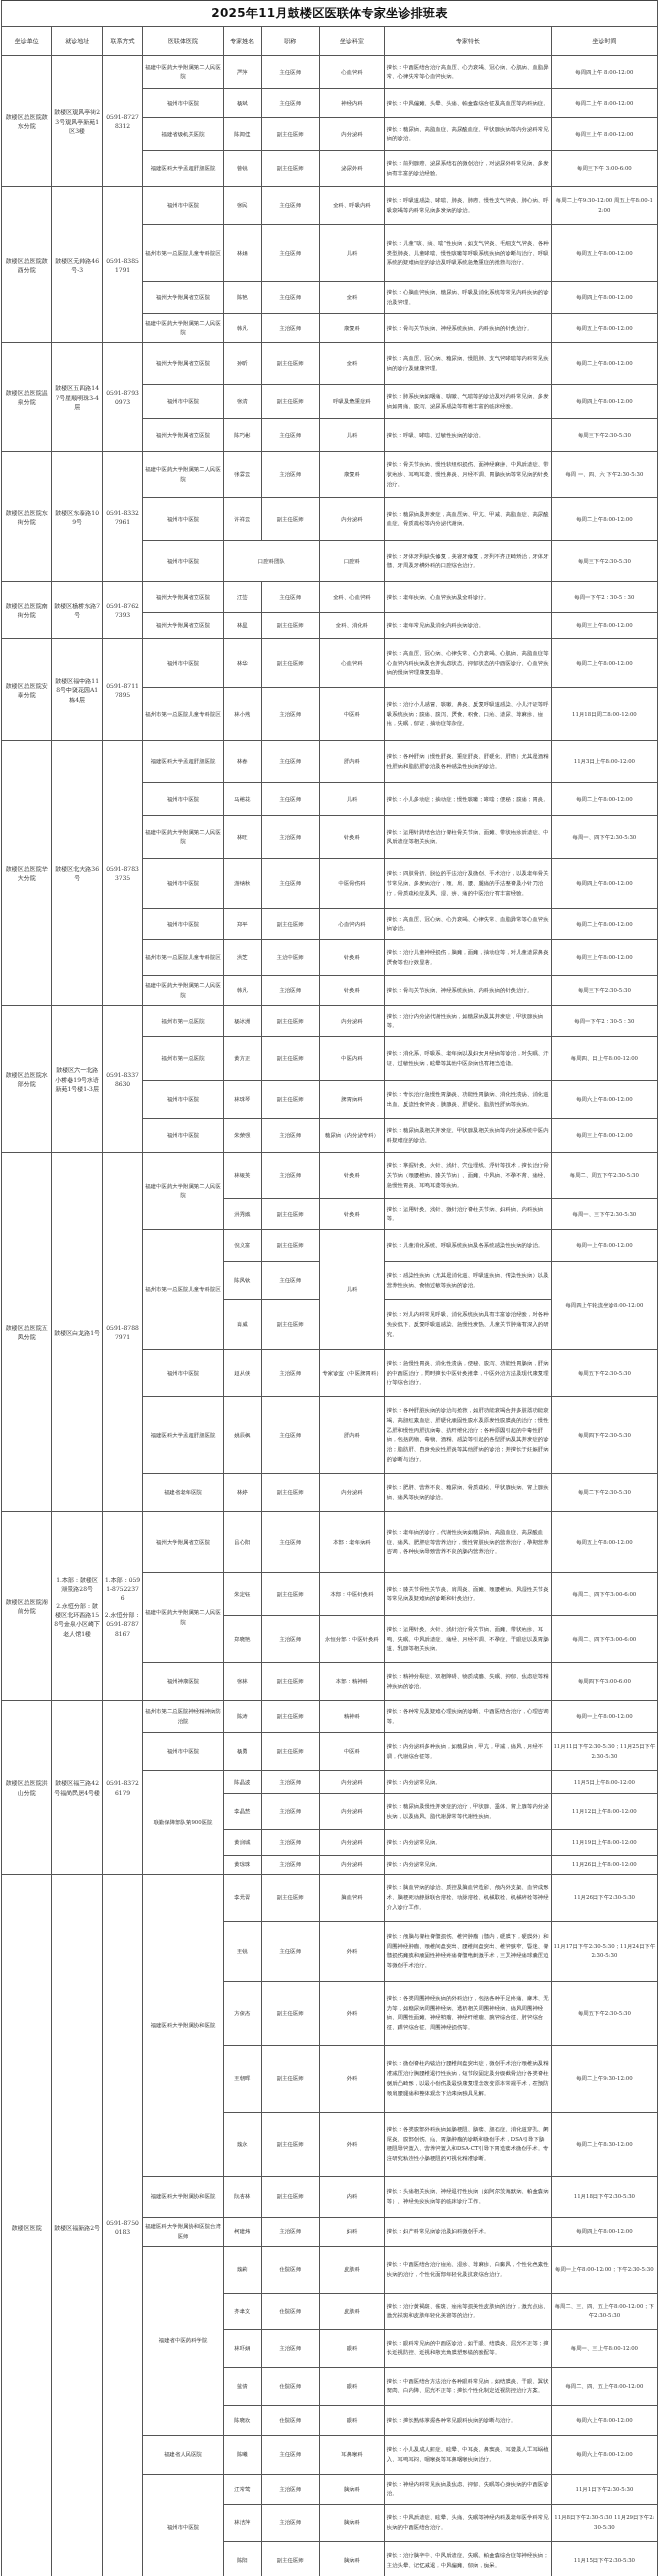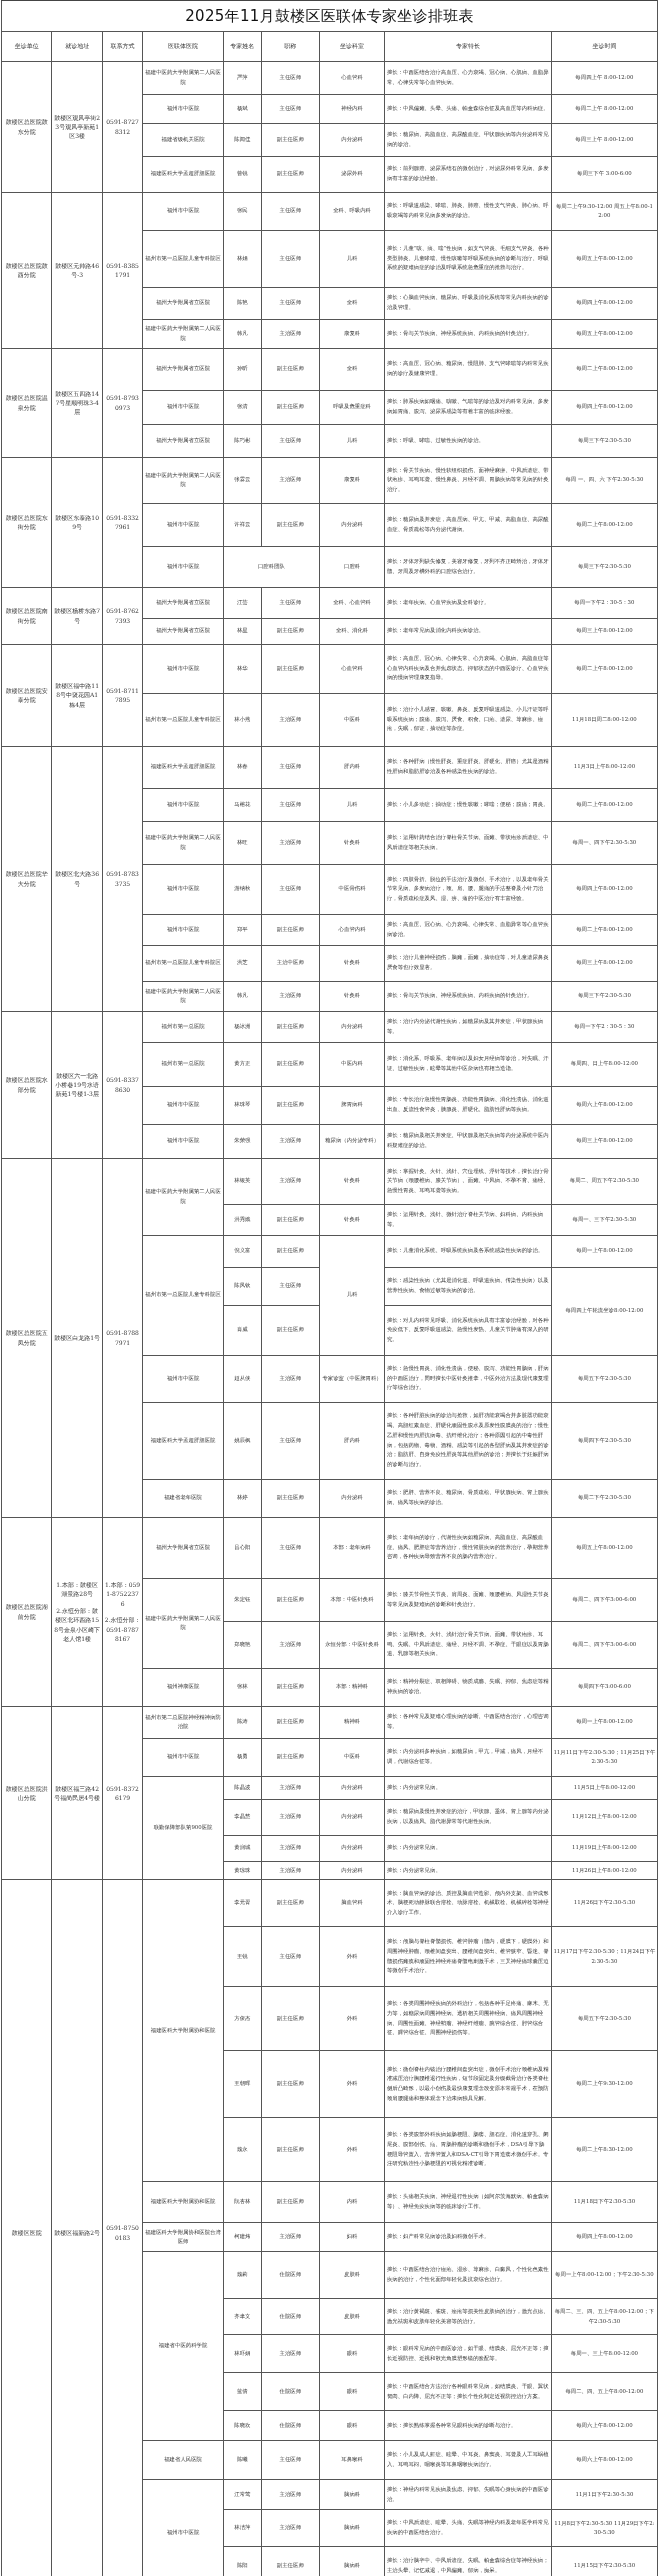--- a/index.html
+++ b/index.html
@@ -1,20 +1,20 @@
 <!DOCTYPE html>
 <html style="font-size:8.2px"><head>
 <meta charset="utf-8">
 <style>
   html, body { margin: 0; padding: 0; background: #ffffff; }
   body { width: 659px; font-family: "DejaVu Serif", "Liberation Serif", serif; color: #222; }
   .sheet { width: 657px; margin: 0 1px; }
   table { width: 100%; border-collapse: collapse; table-layout: fixed; }
   td, th { border: 0.5px solid #555; font-weight: normal; font-size: 5.4px; line-height: 1.75; padding: 2.1px 1.5px; text-align: center; vertical-align: middle; color: #333; word-break: break-all; }
-  .title-cell { height: 20.6px; font-size: 15px; font-family: "DejaVu Sans", "Liberation Sans", sans-serif; font-weight: normal; color: #111; letter-spacing: 0.3px; border-top: 0.8px solid #444; }
+  .title-cell { height: 20.6px; font-size: 12px; font-family: "DejaVu Sans", "Liberation Sans", sans-serif; font-weight: bold; color: #111; letter-spacing: 0.3px; border-top: 0.8px solid #444; }
   th { height: 24px; font-size: 6px; color: #333; }
   td.spec { text-align: left; padding: 3.1px 1.5px 3.1px 1.5px; font-size: 5.4px; line-height: 1.8; }
   td.unit, td.addr, td.phone { font-size: 6px; line-height: 1.55; }
   td.time { font-size: 5.4px; }
   .gap { display: block; height: 7.2px; }
   tr.group-start > td { border-top: 0.8px solid #333; }
   col.c1 { width: 20px; } col.c2 { width: 20px; } col.c3 { width: 16px; } col.c4 { width: 32px; }
   col.c5 { width: 15px; } col.c6 { width: 23px; } col.c7 { width: 26px; } col.c8 { width: 66px; } col.c9 { width: 42px; }
 </style>
 </head>

